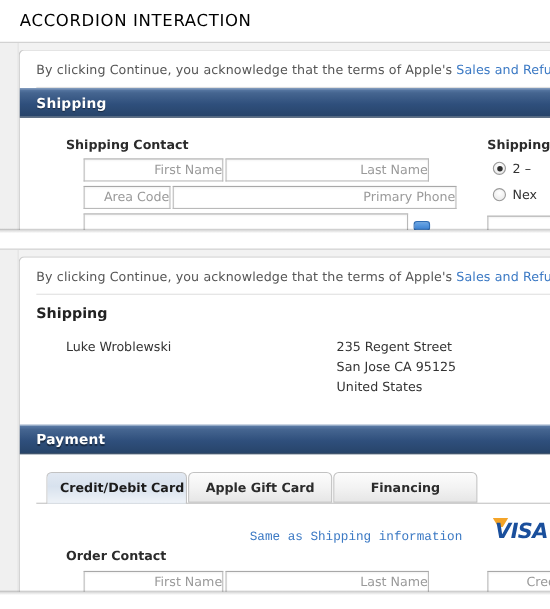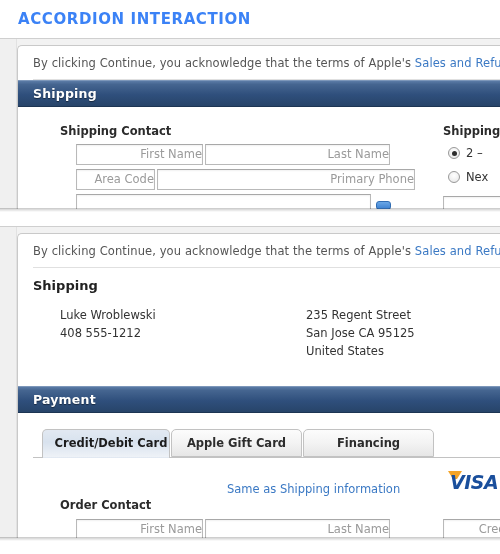--- a/index.html
+++ b/index.html
@@ -23,23 +23,23 @@
     background: #ffffff;
     overflow: hidden;
   }
 
   
   .page-title {
     position: absolute;
     left: 18px;
     top: 10px;
     font-size: 15px;
-    font-weight: bold;
+    font-weight: normal;
     letter-spacing: 0.6px;
-    color: #3b82f6;
+    color: #000000;
     font-family: "DejaVu Sans", "Liberation Sans", sans-serif;
     white-space: nowrap;
   }
 
   
   .viewport {
     position: absolute;
     left: 0;
     width: 500px;
     background: #f2f2f2;
@@ -244,20 +244,21 @@
     bottom: 0;
     padding-left: 10px;
   }
 
   
   .inline-link {
     position: absolute;
     font-size: 11.5px;
     color: #3b79c4;
     white-space: nowrap;
+    font-family: Liberation Mono, monospace;
   }
 
   
   .visa {
     position: absolute;
     width: 62px;
     height: 22px;
   }
 </style>
 </head>
@@ -318,21 +319,20 @@
 
       <div class="legal-line">
         <span>By clicking Continue, you acknowledge that the terms of Apple's </span><span class="lnk">Sales and Refund Policy</span>
       </div>
 
       <div class="rule" style="top:33px;"></div>
 
       <div class="summary-head" style="left:15px; top:44px;">Shipping</div>
 
       <div class="summary-text" style="left:42px; top:74px;">Luke Wroblewski</div>
-      <div class="summary-text" style="left:42px; top:92px;">408 555-1212</div>
 
       <div class="summary-text" style="left:288px; top:74px;">235 Regent Street</div>
       <div class="summary-text" style="left:288px; top:92px;">San Jose CA 95125</div>
       <div class="summary-text" style="left:288px; top:110px;">United States</div>
 
       <div class="section-bar" style="top:152px;">
         <div class="section-title">Payment</div>
       </div>
 
       <div class="tabstrip" style="top:194px;">

